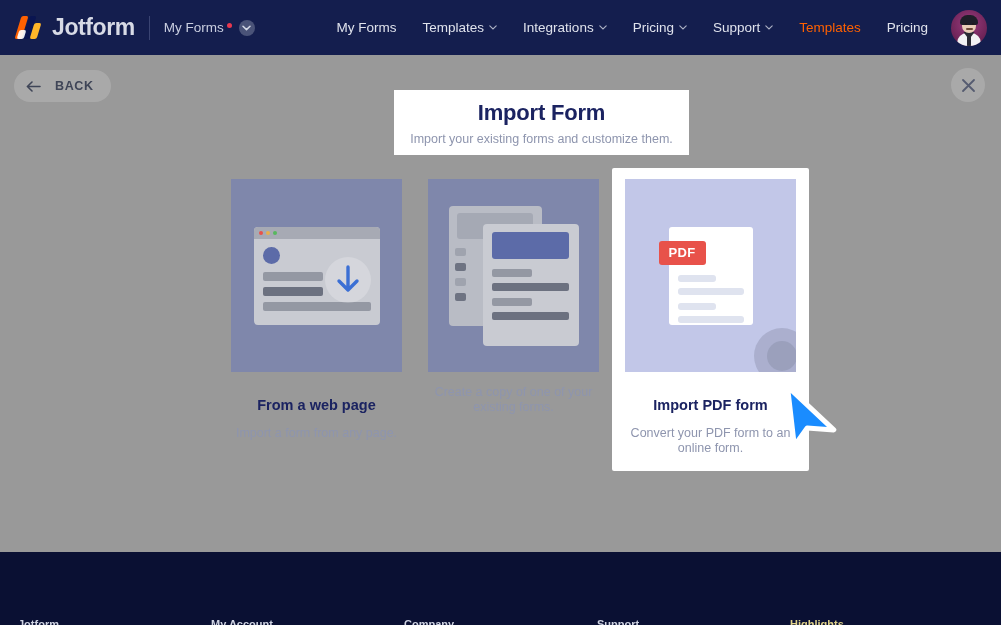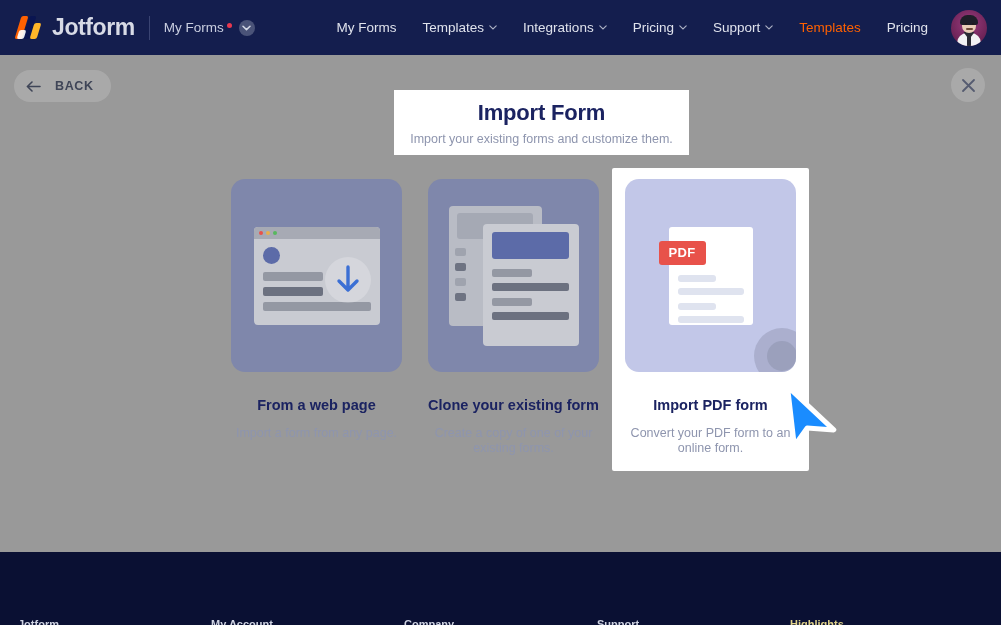--- a/index.html
+++ b/index.html
@@ -243,21 +243,21 @@
     background: transparent;
   }
   .card.active {
     background: #ffffff;
     border-radius: 2px;
   }
 
   .thumb {
     width: 171px;
     height: 193px;
-    border-radius: 14px;
+    border-radius: 0;
     background: #7f87ab;
     display: flex;
     align-items: center;
     justify-content: center;
     position: relative;
     overflow: hidden;
   }
   .card.active .thumb { background: #c2c7e8; }
 
   .card-title {
@@ -564,21 +564,20 @@
             </div>
             <div class="doc-front">
               <span class="hdr"></span>
               <span class="ln l1"></span>
               <span class="ln l2"></span>
               <span class="ln l3"></span>
               <span class="ln l4"></span>
             </div>
           </div>
         </div>
-        <div class="card-title">Clone your existing form</div>
         <div class="card-desc">Create a copy of one of your existing forms.</div>
       </div>
 
       <div class="card active">
         <div class="thumb">
           <div class="ill-pdf">
             <span class="pdf-badge">PDF</span>
             <span class="ln p1"></span>
             <span class="ln p2"></span>
             <span class="ln p3"></span>

